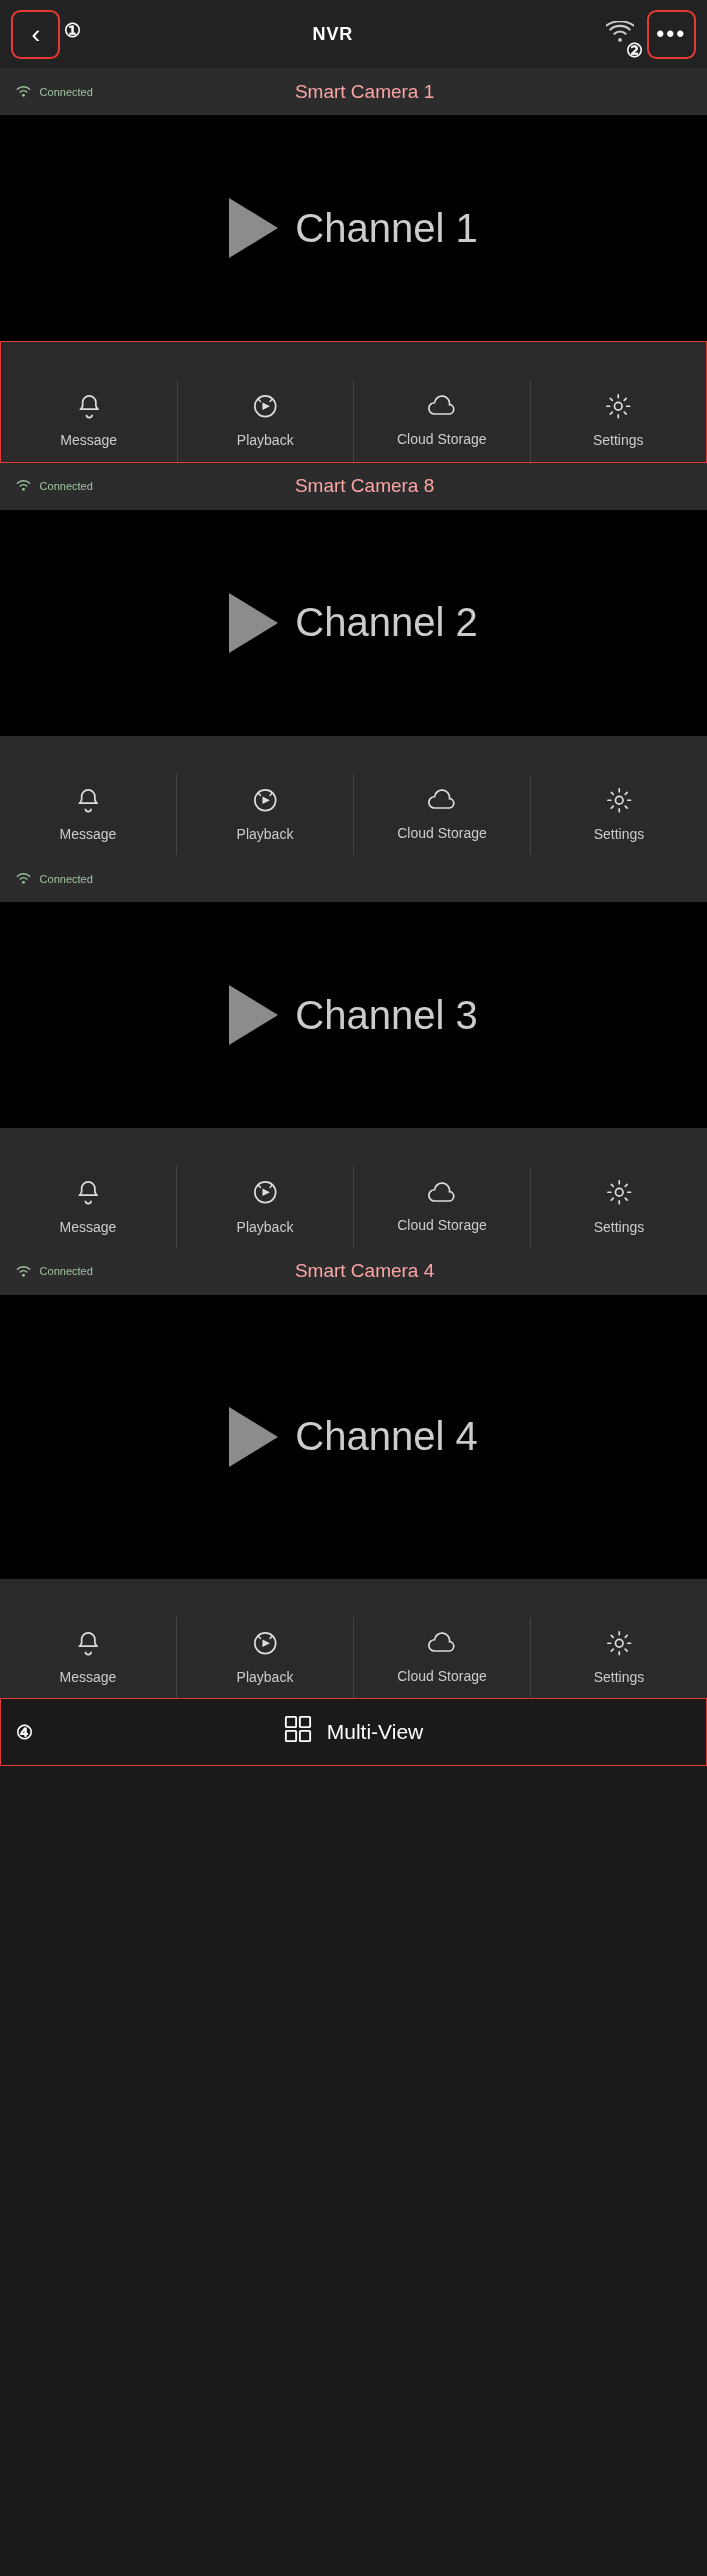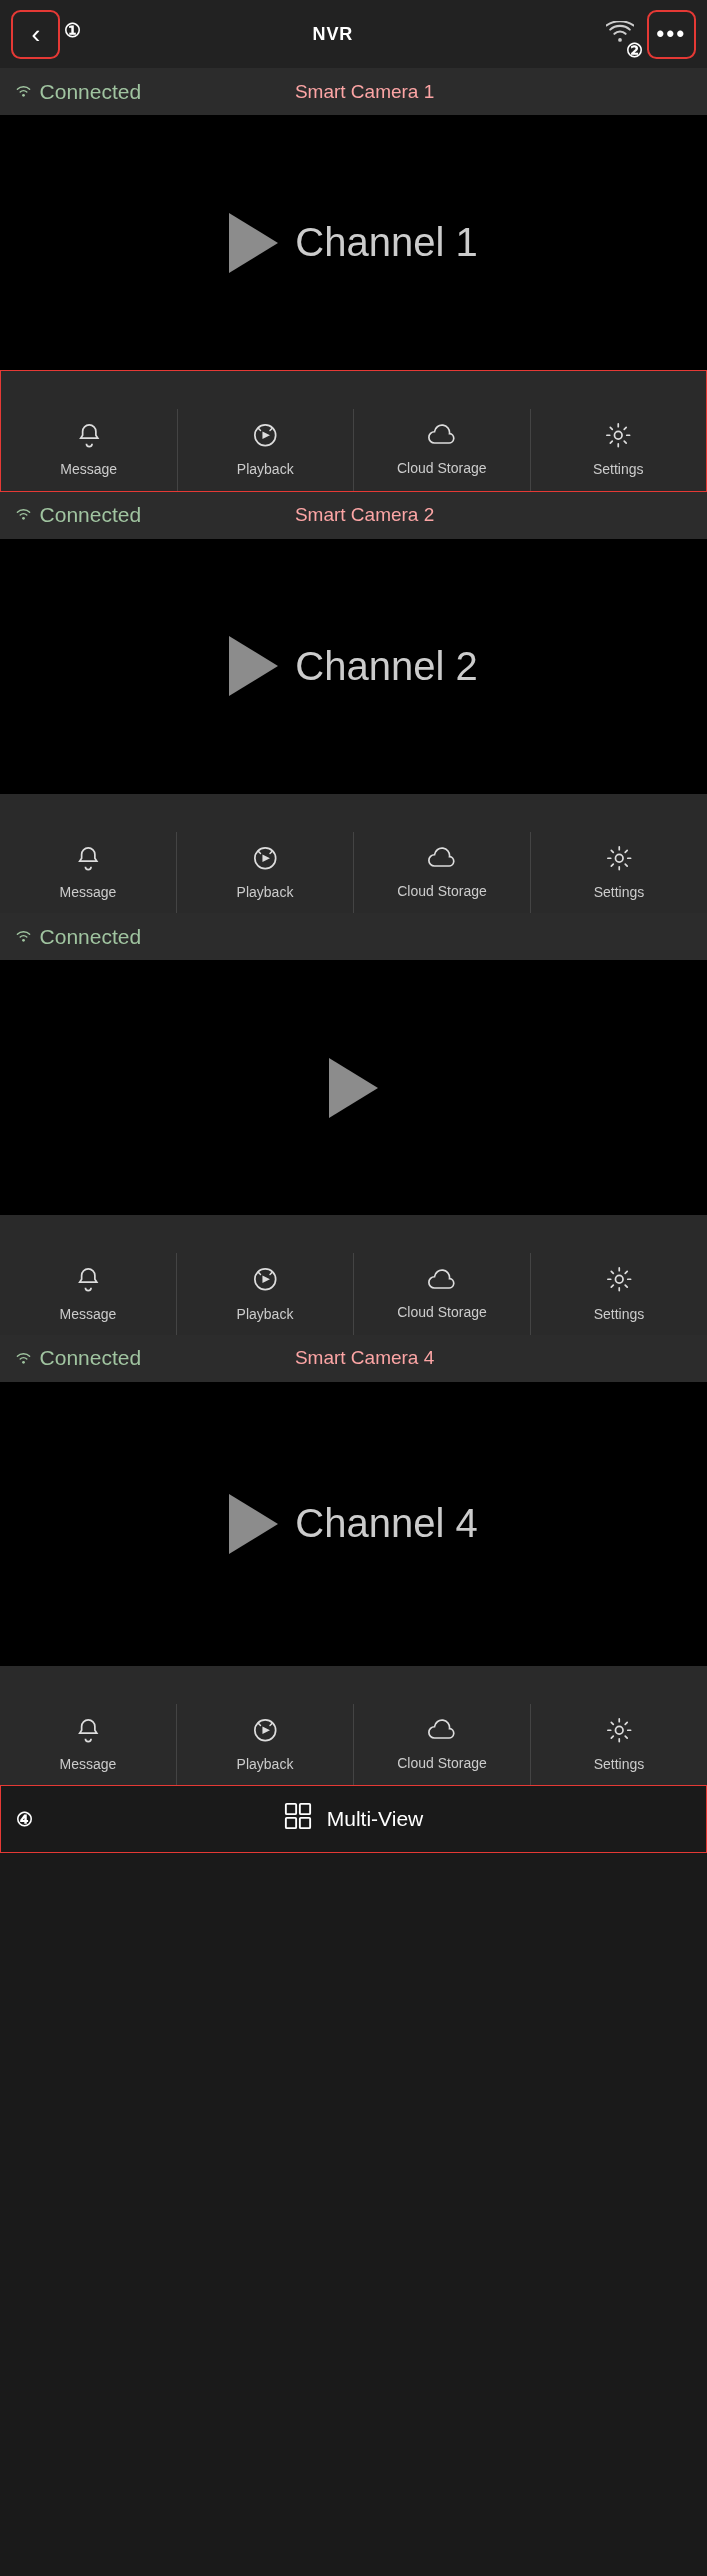--- a/index.html
+++ b/index.html
@@ -84,38 +84,38 @@
       background: #2c2c2c;
       padding: 9.5px 15px;
       height: 47px;
       gap: 7.6px;
     }
     .wifi-small {
       font-size: 15px;
       color: #a0c4a0;
     }
     .connected-text {
-      font-size: 21px;
+      font-size: 11px;
       color: #a0c4a0;
       font-weight: 500;
       min-width: 113px;
     }
     .camera-name {
       font-size: 19px;
       color: #fca5a5;
       font-weight: 500;
       flex: 1;
       text-align: center;
       margin-right: 123px;
     }
 
     
     .video-area {
       background: #000;
-      height: 255px;
+      height: 226px;
       display: flex;
       align-items: center;
       justify-content: center;
       position: relative;
     }
     .channel-label {
       font-size: 40px;
       font-weight: 400;
       color: #ccc;
       display: flex;
@@ -291,21 +291,21 @@
 <div class="camera-block">
   <div class="camera-header">
     <span class="wifi-small">
       <svg width="17" height="13.2" viewBox="0 0 18 14" fill="none">
         <circle cx="9" cy="12" r="1.5" fill="#a0c4a0"></circle>
         <path d="M5.5 8.5C6.5 7.5 7.7 7 9 7s2.5.5 3.5 1.5" stroke="#a0c4a0" stroke-width="1.5" fill="none" stroke-linecap="round"></path>
         <path d="M2.5 5.5C4.2 3.8 6.5 3 9 3s4.8.8 6.5 2.5" stroke="#a0c4a0" stroke-width="1.5" fill="none" stroke-linecap="round"></path>
       </svg>
     </span>
     <span class="connected-text">Connected</span>
-    <span class="camera-name">Smart Camera 2</span>
+    <span class="camera-name">Smart Camera 8</span>
   </div>
   <div class="video-area">
     <span class="channel-label">
       <span class="play-triangle"></span>
       <span>Channel 2</span>
     </span>
   </div>
   <div class="action-bar no-border">
     <div class="action-item">
       <span class="action-icon">
@@ -353,20 +353,21 @@
         <circle cx="9" cy="12" r="1.5" fill="#a0c4a0"></circle>
         <path d="M5.5 8.5C6.5 7.5 7.7 7 9 7s2.5.5 3.5 1.5" stroke="#a0c4a0" stroke-width="1.5" fill="none" stroke-linecap="round"></path>
         <path d="M2.5 5.5C4.2 3.8 6.5 3 9 3s4.8.8 6.5 2.5" stroke="#a0c4a0" stroke-width="1.5" fill="none" stroke-linecap="round"></path>
       </svg>
     </span>
     <span class="connected-text">Connected</span>
   </div>
   <div class="video-area">
     <span class="channel-label">
       <span class="play-triangle"></span>
+      <span>Channel 3</span>
     </span>
   </div>
   <div class="action-bar no-border">
     <div class="action-item">
       <span class="action-icon">
         <svg width="26.5" height="26.5" viewBox="0 0 28 28" fill="none">
           <path d="M14 3a7 7 0 0 1 7 7v4l2 3H5l2-3v-4a7 7 0 0 1 7-7z" stroke="#ddd" stroke-width="1.8" fill="none"></path>
           <path d="M11 23a3 3 0 0 0 6 0" stroke="#ddd" stroke-width="1.8" fill="none"></path>
         </svg>
       </span>

